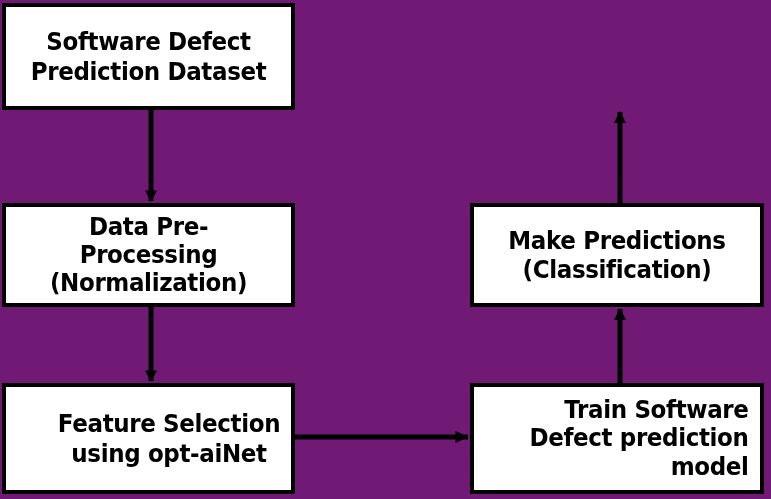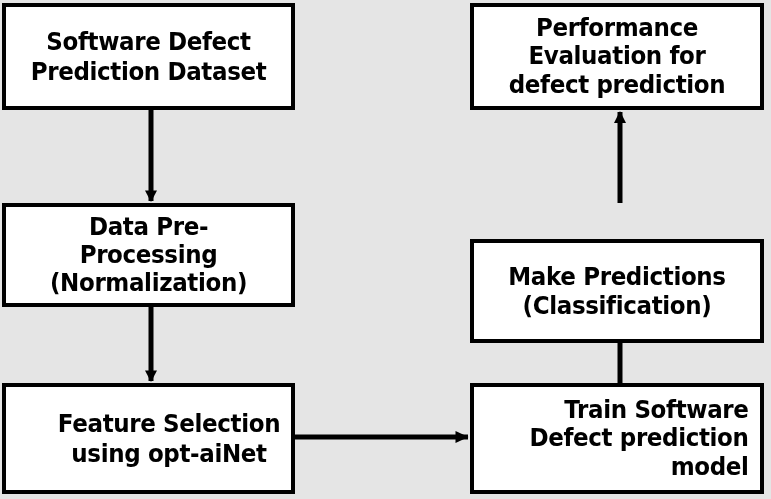--- a/index.html
+++ b/index.html
@@ -11,21 +11,21 @@
     width: 771px;
     height: 499px;
     overflow: hidden;
     font-family: "DejaVu Sans", "Liberation Sans", sans-serif;
   }
 
   #flowchart {
     position: relative;
     width: 771px;
     height: 499px;
-    background: #e5e5e5;
+    background: #701a75;
   }
 
   
   .node {
     position: absolute;
     box-sizing: border-box;
     border: 4px solid #000000;
     background: #ffffff;
     display: flex;
     align-items: center;
@@ -44,21 +44,21 @@
     white-space: pre-line;
     transform: scaleX(0.92);
     transform-origin: center center;
   }
 
   
   #node-dataset        { left: 2px;   top: 3px;   width: 293px; height: 107px; }
   #node-preprocessing  { left: 2px;   top: 203px; width: 293px; height: 104px; justify-content: flex-end; }
   #node-feature        { left: 2px;   top: 383px; width: 293px; height: 111px; padding-left: 41px; }
   #node-performance    { left: 470px; top: 3px;   width: 294px; height: 107px; }
-  #node-predictions    { left: 470px; top: 203px; width: 294px; height: 104px; margin-top: 36px; }
+  #node-predictions    { left: 470px; top: 203px; width: 294px; height: 104px; }
   #node-train          { left: 470px; top: 383px; width: 294px; height: 111px; text-align: right; }
 
   
   #node-preprocessing .node-label,
   #node-performance .node-label,
   #node-train .node-label { line-height: 1.13; }
 
   
   #connectors {
     position: absolute;
@@ -108,25 +108,20 @@
     <span class="node-label">Data Pre-
 Processing
 (Normalization)</span>
   </div>
 
   <div class="node" id="node-feature">
     <span class="node-label">Feature Selection
 using opt-aiNet</span>
   </div>
 
-  <div class="node" id="node-performance">
-    <span class="node-label">Performance
-Evaluation for
-defect prediction</span>
-  </div>
 
   <div class="node" id="node-predictions">
     <span class="node-label">Make Predictions
 (Classification)</span>
   </div>
 
   <div class="node" id="node-train">
     <span class="node-label">Train Software
 Defect prediction
 model</span>

